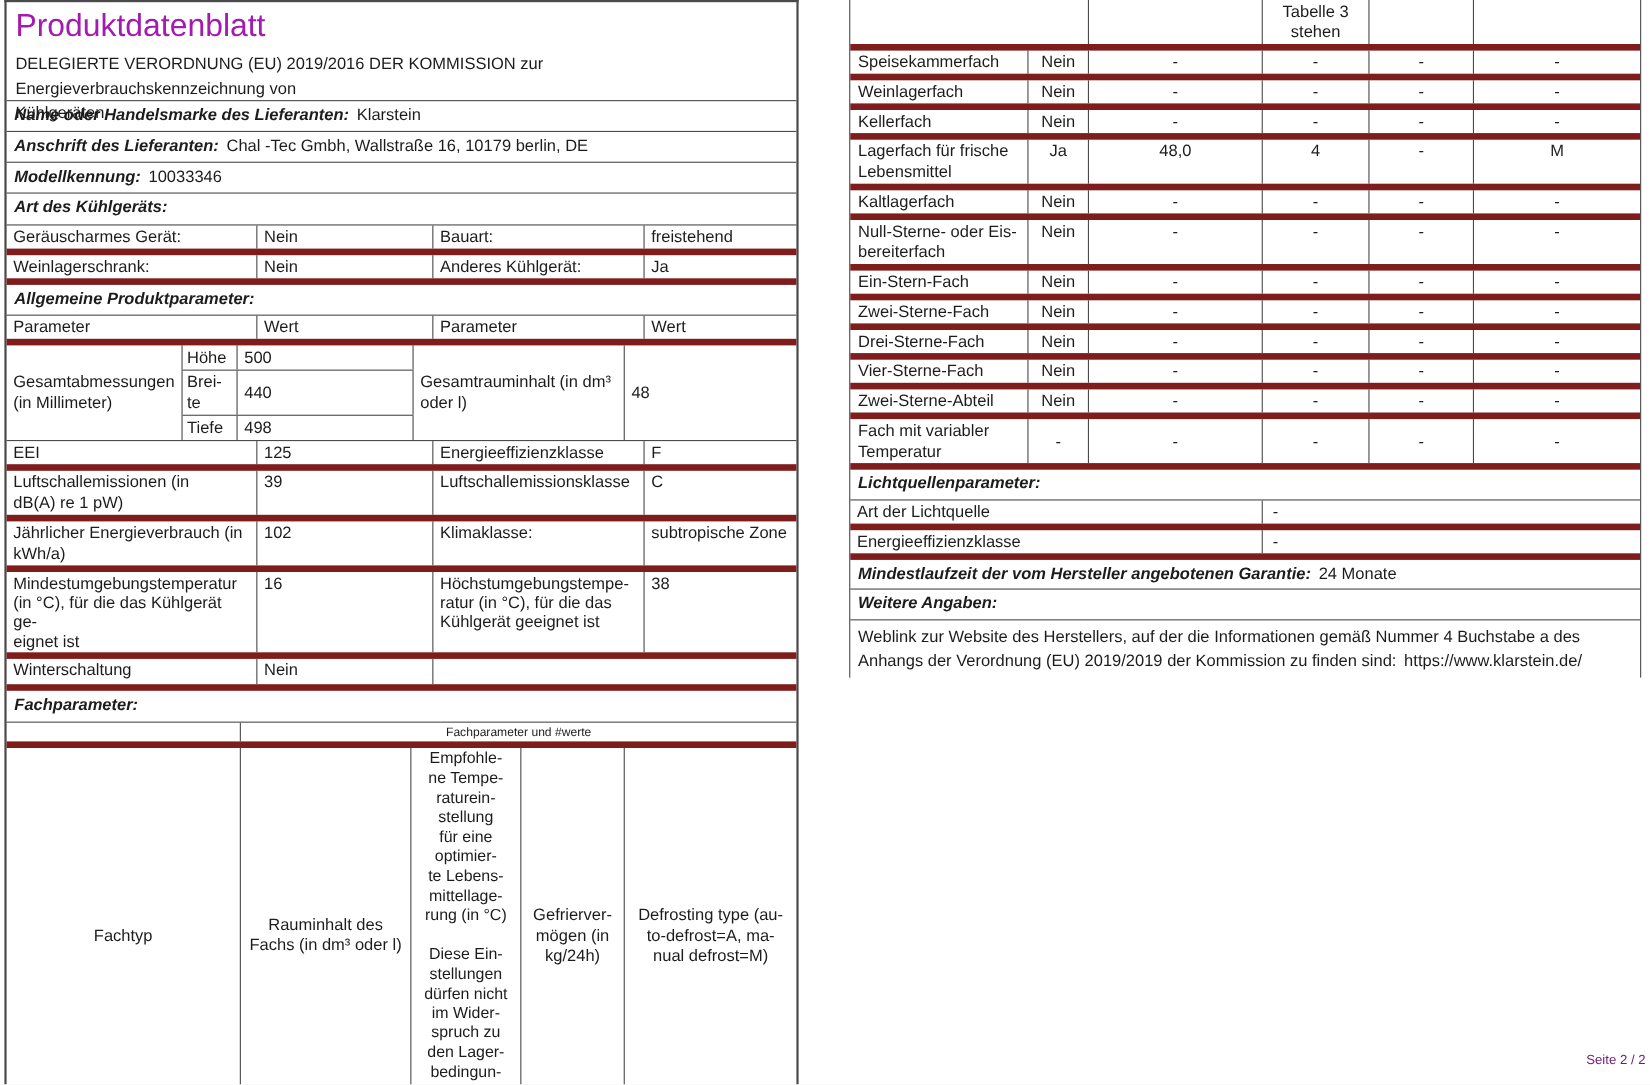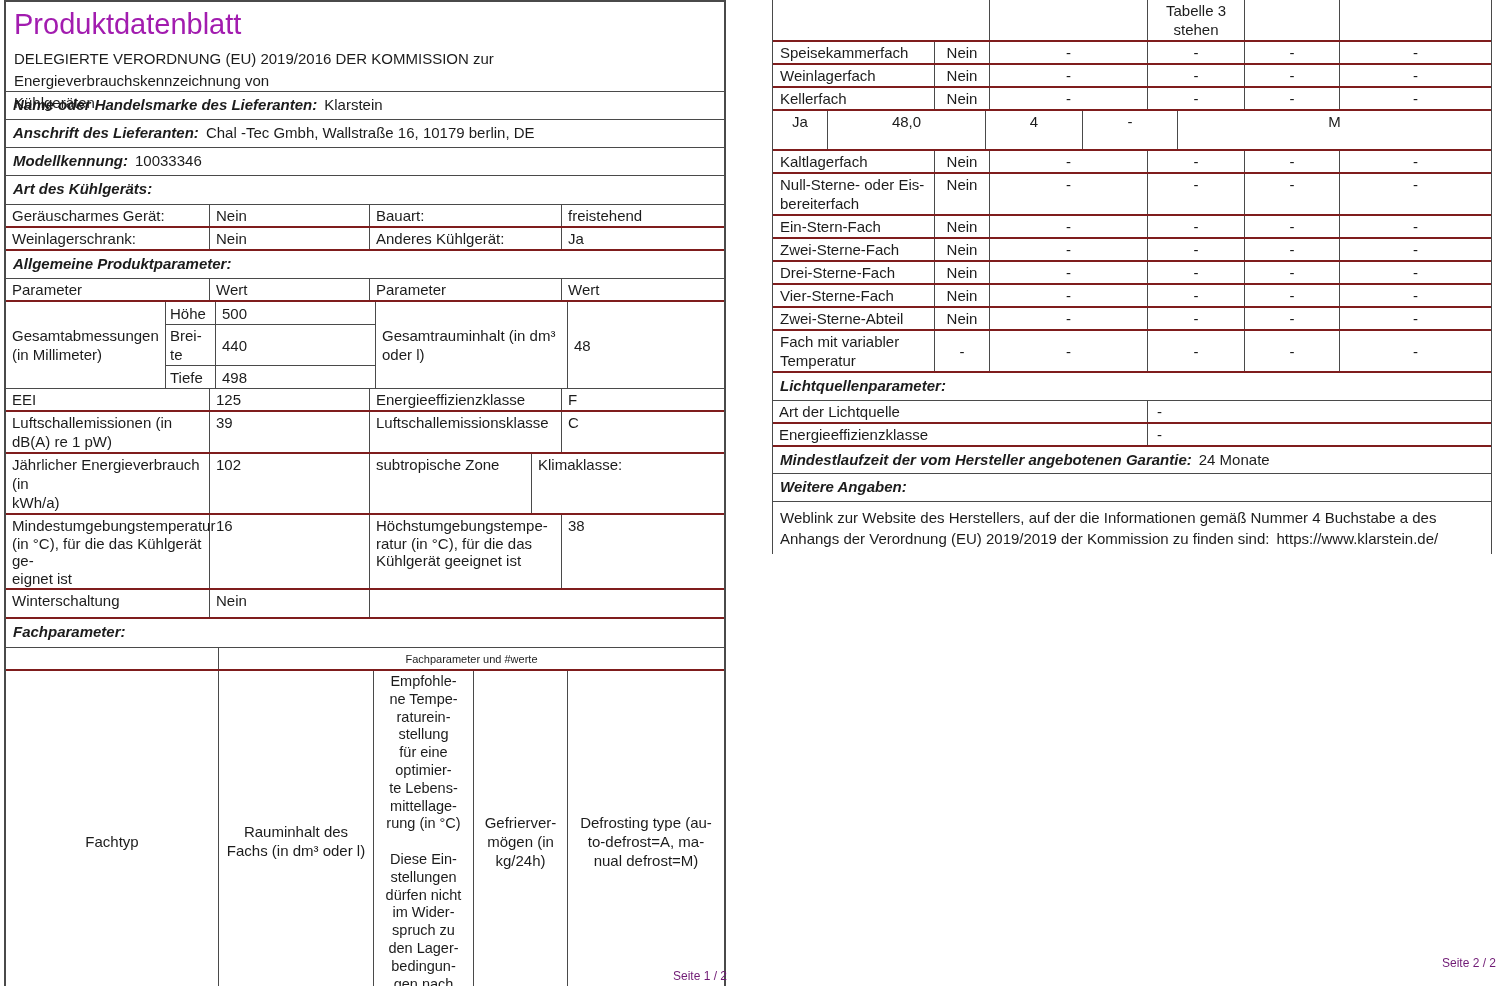--- a/index.html
+++ b/index.html
@@ -4,40 +4,40 @@
 <style>
   html,body{margin:0;padding:0;background:#ffffff;}
   #canvas{position:relative;width:1500px;height:986px;background:#ffffff;overflow:hidden;
           font-family:"Liberation Sans","DejaVu Sans",sans-serif;color:#1c1c1c;
           outline:1px solid #d9d9d9;}
   .page{position:absolute;top:0;background:#fff;}
   #p1{left:4px;width:722px;border:2px solid #4a4a4a;border-bottom:none;box-sizing:border-box;}
   #p2{left:772px;width:720px;box-sizing:border-box;}
   #p2 .tbl{border-left:1px solid #4a4a4a;border-right:1px solid #4a4a4a;box-sizing:border-box;}
 
-  .r{display:flex;border-bottom:2px solid #7f1d1d;box-sizing:border-box;align-items:stretch;}
+  .r{display:flex;border-bottom:6px solid #7f1d1d;box-sizing:border-box;align-items:stretch;}
   .c{box-sizing:border-box;padding:1px 6px;font-size:15px;line-height:19px;white-space:pre-line;
      border-right:1px solid #4a4a4a;}
   .c:last-child{border-right:none;}
   .lr{border-bottom:1px solid #4a4a4a;padding:3px 7px 2px 7px;font-size:15px;line-height:20px;box-sizing:border-box;}
   .lr b{font-weight:700;font-style:italic;}
   .val{margin-left:7px;font-weight:400;}
 
   
   .h22{min-height:22px}.h23{min-height:23px}.h27{min-height:27px}.h28{min-height:28px}
   .h29{min-height:29px}.h39{min-height:39px}.h40{min-height:40px}.h41{min-height:41px}
   .h52{min-height:52px}.h55{min-height:55px}
 
   
   .head{height:90px;border-bottom:1px solid #4a4a4a;padding:4px 8px;box-sizing:border-box;}
   .title{font-size:29px;font-weight:400;color:#a21caf;line-height:36px;}
   .intro{font-size:15px;line-height:22px;margin-top:6px;white-space:pre-line;}
 
   
-  .t1a{width:204px;} .t1b{width:160px;} .t1c{width:192px;} .t1d{flex:1;}
+  .t1a{width:228px;} .t1b{width:160px;} .t1c{width:192px;} .t1d{flex:1;}
   .tight{line-height:17.5px;padding-top:2px;}
 
   
   .dims{display:flex;border-bottom:1px solid #4a4a4a;min-height:85px;}
   .dimlab{width:160px;border-right:1px solid #4a4a4a;display:flex;align-items:center;
           padding:0 6px;font-size:15px;line-height:19px;white-space:pre-line;box-sizing:border-box;}
   .dimmid{width:210px;display:flex;flex-direction:column;box-sizing:border-box;}
   .dsr{display:flex;border-bottom:1px solid #4a4a4a;flex:0 0 auto;}
   .dsr:last-child{border-bottom:none;}
   .ds{width:50px;border-right:1px solid #4a4a4a;padding:0 4px;display:flex;align-items:center;
@@ -157,22 +157,22 @@
       <div class="c t1a">Luftschallemissionen (in
 dB(A) re 1 pW)</div>
       <div class="c t1b">39</div>
       <div class="c t1c">Luftschallemissionsklasse</div>
       <div class="c t1d">C</div>
     </div>
     <div class="r h40">
       <div class="c t1a">Jährlicher Energieverbrauch (in
 kWh/a)</div>
       <div class="c t1b">102</div>
+      <div class="c t1c">Klimaklasse:</div>
       <div class="c t1d">subtropische Zone</div>
-      <div class="c t1c">Klimaklasse:</div>
     </div>
     <div class="r h55">
       <div class="c t1a tight">Mindestumgebungstemperatur
 (in °C), für die das Kühlgerät ge-
 eignet ist</div>
       <div class="c t1b">16</div>
       <div class="c t1c tight">Höchstumgebungstempe-
 ratur (in °C), für die das
 Kühlgerät geeignet ist</div>
       <div class="c t1d">38</div>
@@ -258,20 +258,22 @@
       <div class="r h22">
         <div class="c pcn">Kellerfach</div>
         <div class="c pcp">Nein</div>
         <div class="c pc1">-</div>
         <div class="c pc2">-</div>
         <div class="c pc3">-</div>
         <div class="c pc4">-</div>
       </div>
 
       <div class="r h40">
+        <div class="c pcn">Lagerfach für frische
+Lebensmittel</div>
         <div class="c pcp">Ja</div>
         <div class="c pc1">48,0</div>
         <div class="c pc2">4</div>
         <div class="c pc3">-</div>
         <div class="c pc4">M</div>
       </div>
 
       <div class="r h22">
         <div class="c pcn">Kaltlagerfach</div>
         <div class="c pcp">Nein</div>
@@ -367,16 +369,15 @@
         <b>Weitere Angaben:</b>
       </div>
 
       <div class="lr h52" style="border-bottom:none;padding-top:5px;line-height:21px;">
         <span>Weblink zur Website des Herstellers, auf der die Informationen gemäß Nummer 4 Buchstabe a des Anhangs der Verordnung (EU) 2019/2019 der Kommission zu finden sind:</span><span class="val">https://www.klarstein.de/</span>
       </div>
 
     </div>
   </div>
 
-  <div class="footer" id="f1">Seite 1 / 2</div>
   <div class="footer" id="f2">Seite 2 / 2</div>
 
 </div>
 
 </body></html>

